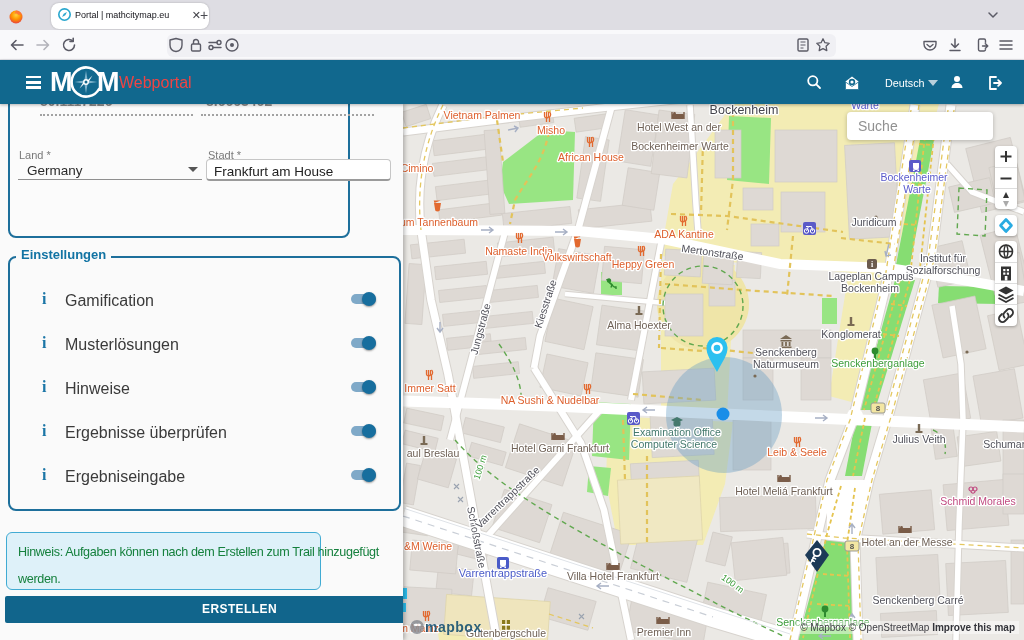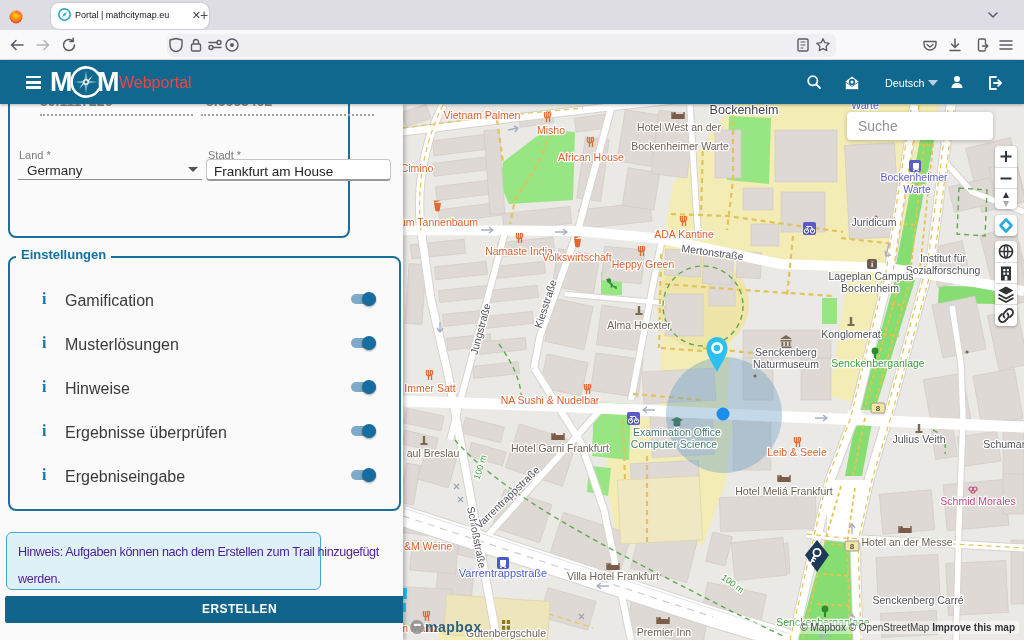--- a/index.html
+++ b/index.html
@@ -32,21 +32,21 @@
 #selcaret { position:absolute; left:188px; top:63px; width:0; height:0; border-left:5px solid transparent; border-right:5px solid transparent; border-top:5px solid #555; }
 #stadtinput { position:absolute; left:206px; top:55px; width:185px; height:22px; background:#fff; border:1px solid #c6c6c6; border-bottom:2px solid #9a9a9a; border-radius:4px; }
 #stadtinput span { position:absolute; left:7px; top:4px; font-size:13.5px; color:#222; }
 #fieldset { position:absolute; left:8px; top:152px; width:393px; height:255px; border:2px solid #1d6f9b; border-radius:8px; }
 #legend { position:absolute; left:16px; top:143px; background:#fafafa; padding:0 5px; font-size:13px; font-weight:bold; color:#1173a3; }
 .row { position:absolute; left:0; width:403px; height:20px; }
 .iico { position:absolute; left:42px; top:0px; font-family:"Liberation Serif", serif; font-weight:bold; font-size:16px; color:#1b76a6; }
 .rlabel { position:absolute; left:65px; top:2px; font-size:16px; color:#3a3a3a; }
 .toggle { position:absolute; left:351px; top:4px; width:25px; height:10px; background:#7fa9c8; border-radius:5px; }
 .knob { position:absolute; left:10.5px; top:-2.5px; width:14px; height:14px; background:#176e9e; border-radius:50%; box-shadow:0 1px 2px rgba(0,0,0,.4); }
-#infobox { position:absolute; left:6px; top:428px; width:315px; height:58px; background:#def1f9; border:1px solid #41abd3; border-radius:6px; padding:6px 11px; font-size:12.6px; color:#4c1d95; line-height:27px; letter-spacing:-0.35px; white-space:nowrap; }
+#infobox { position:absolute; left:6px; top:428px; width:315px; height:58px; background:#def1f9; border:1px solid #41abd3; border-radius:6px; padding:6px 11px; font-size:12.6px; color:#15803d; line-height:27px; letter-spacing:-0.35px; white-space:nowrap; }
 #createbtn { position:absolute; left:5px; top:492px; width:469px; height:27px; background:#11658c; color:#fff; font-size:12px; font-weight:bold; letter-spacing:0.4px; text-align:center; line-height:27px; border-radius:2px; }
 
 #map { position:absolute; left:403px; top:104px; width:621px; height:536px; background:#ebe9e5; z-index:1; }
 #searchbox { position:absolute; left:444px; top:8px; width:146px; height:28px; background:#fff; border-radius:4px; box-shadow:0 1px 4px rgba(0,0,0,.25); font-size:14px; color:#919191; line-height:28px; padding-left:11px; z-index:10; }
 .mctl { position:absolute; left:592px; width:22px; background:#fff; border-radius:4px; box-shadow:0 1px 3px rgba(0,0,0,.3); z-index:10; }
 .mcell { width:22px; height:21px; position:relative; }
 .mdiv { border-top:1px solid #ddd; }
 #mapboxlogo { position:absolute; left:6px; top:515px; z-index:10; color:#0c4a6e; font-weight:bold; font-size:14px; letter-spacing:0.5px; opacity:0.85;text-align:right; }
 #attrib { position:absolute; right:5px; top:517px; z-index:10; font-size:10px; color:#404046; background:rgba(255,255,255,.45); padding:1px 4px; }
 #attrib b { font-weight:bold; color:#33343a; }

